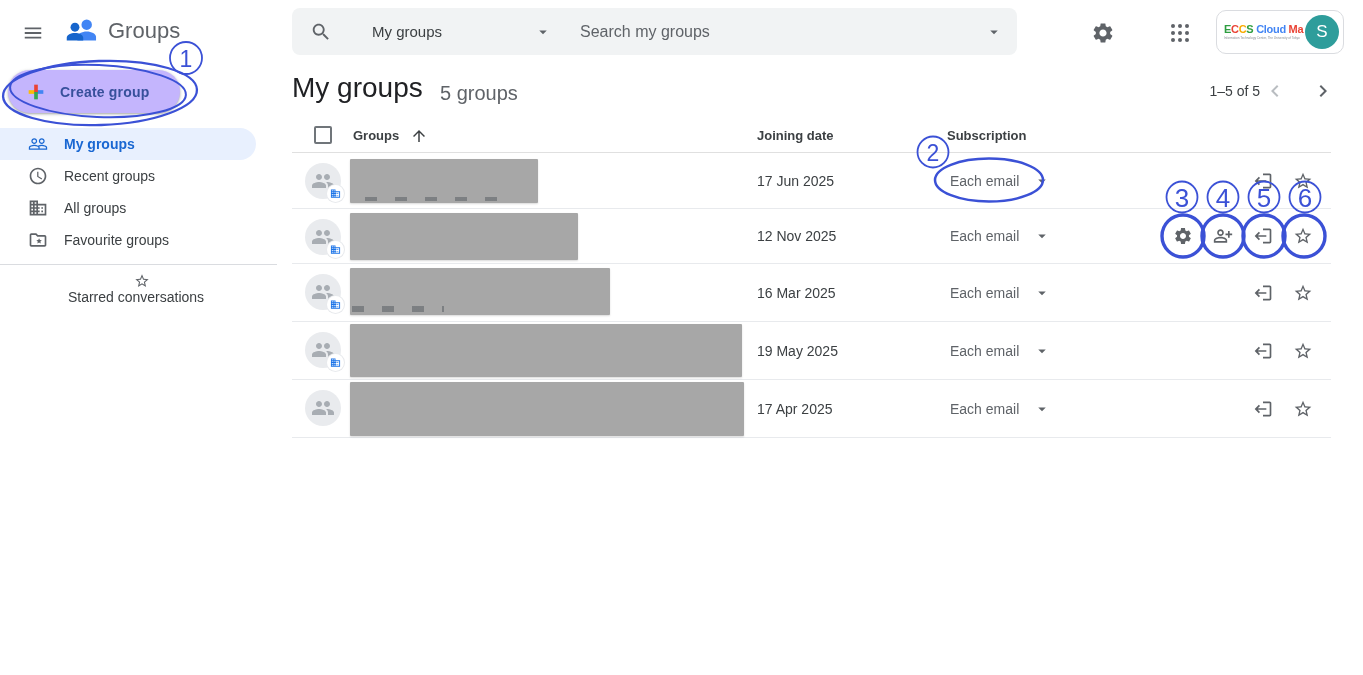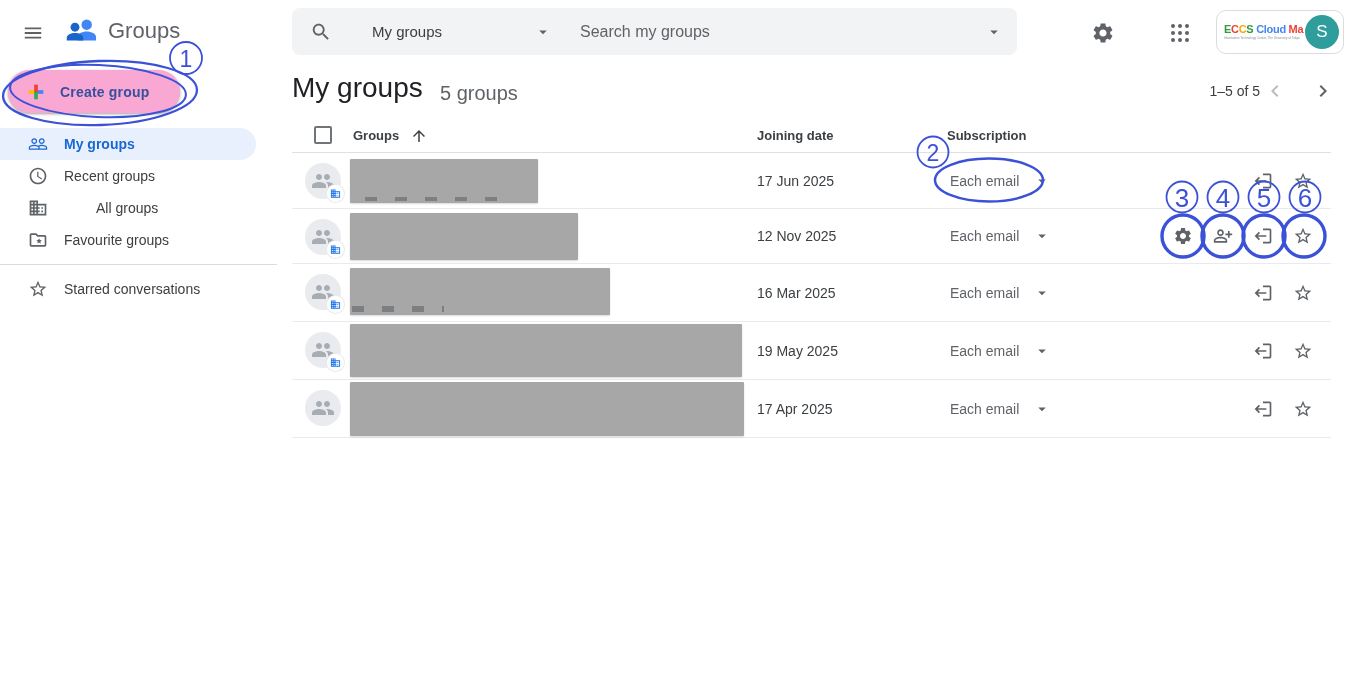--- a/index.html
+++ b/index.html
@@ -25,21 +25,21 @@
   .appsbtn{left:1168px;top:20px;width:26px;height:26px;}
   .chip{left:1216px;top:10px;width:128px;height:44px;background:#fff;border:1px solid #dadce0;
         border-radius:10px;display:flex;align-items:center;box-sizing:border-box;}
   .chip-text{margin-left:7px;width:80px;overflow:hidden;}
   .chip-title{font-size:11px;font-weight:bold;letter-spacing:-0.3px;white-space:nowrap;}
   .chip-sub{font-size:5px;color:#8a8f94;white-space:nowrap;transform:scale(0.62,0.75);transform-origin:left top;}
   .chip-avatar{width:34px;height:34px;border-radius:50%;background:#2e9d9b;color:#fff;
                display:flex;align-items:center;justify-content:center;font-size:17px;margin-left:1px;}
 
   
-  .create-btn{left:8px;top:70px;width:172px;height:43px;border-radius:22px;background:#f9a8d4;
+  .create-btn{left:8px;top:70px;width:172px;height:43px;border-radius:22px;background:#c4b5fd;
               box-shadow:0 1px 2px rgba(60,64,67,.3),0 1px 3px 1px rgba(60,64,67,.15);
               display:flex;align-items:center;}
   .create-btn .plus{margin-left:17px;}
   .create-label{margin-left:13px;font-size:14px;font-weight:bold;color:#37509b;letter-spacing:.2px;}
   .nav-item{left:0;width:256px;height:32px;display:flex;align-items:center;border-radius:0 16px 16px 0;}
   .nav-item .nic{margin-left:28px;}
   .nav-label{margin-left:16px;font-size:14px;color:#3c4043;}
   .nav-item.sel{background:#e8f0fe;}
   .nav-item.sel .nav-label{color:#1967d2;font-weight:bold;}
   .nav-item.sel .nic{fill:#1967d2;}
@@ -229,34 +229,34 @@
         <use href="#i-people-outline"></use>
       </svg>
     <span class="nav-label">My groups</span>
   </div>
   <div class="abs nav-item" style="top:160px;">
     <svg class="ic nic" width="20" height="20">
         <use href="#i-clock"></use>
       </svg>
     <span class="nav-label">Recent groups</span>
   </div>
-  <div class="abs nav-item" style="top:192px;gap:32px;">
+  <div class="abs nav-item" style="top:192px;">
     <svg class="ic nic" width="20" height="20">
         <use href="#i-domain"></use>
       </svg>
     <span class="nav-label">All groups</span>
   </div>
   <div class="abs nav-item" style="top:224px;">
     <svg class="ic nic" width="20" height="20">
         <use href="#i-folder-star"></use>
       </svg>
     <span class="nav-label">Favourite groups</span>
   </div>
   <div class="abs side-divider"></div>
-  <div class="abs nav-item" style="top:273px;">
+  <div class="abs nav-item" style="top:273px;flex-direction:column;">
     <svg class="ic nic" width="20" height="20">
         <use href="#i-star"></use>
       </svg>
     <span class="nav-label">Starred conversations</span>
   </div>
 
   <h1 class="abs page-title">My groups</h1>
   <span class="abs group-count">5 groups</span>
 
   <span class="abs pager-text">1–5 of 5</span>

